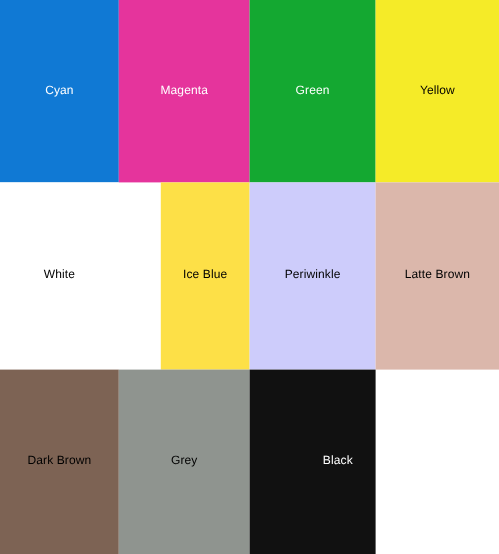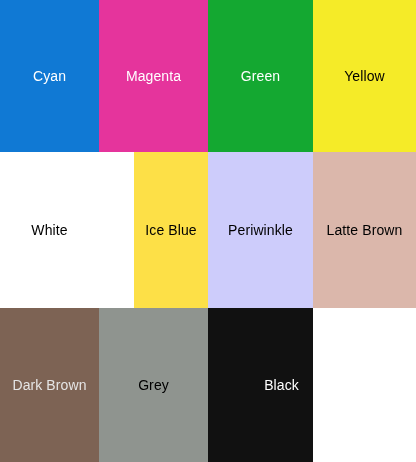--- a/index.html
+++ b/index.html
@@ -26,21 +26,21 @@
   .swatch {
     display: flex;
     align-items: center;
     justify-content: center;
     box-sizing: border-box;
     overflow: hidden;
   }
 
   .swatch-label {
     font-family: "Liberation Sans", sans-serif;
-    font-size: 14px;
+    font-size: 10px;
     font-weight: 400;
     letter-spacing: 0.1px;
     line-height: 1;
     text-align: center;
     white-space: nowrap;
     user-select: none;
   }
 </style>
 </head>
 <body>
@@ -64,21 +64,21 @@
     <div class="swatch" style="background-color: #fde047; margin-left: 35px;">
       <span class="swatch-label" style="color: rgb(0, 0, 0);">Ice Blue</span>
     </div>
     <div class="swatch" style="background-color: rgb(205, 204, 251);">
       <span class="swatch-label" style="color: rgb(0, 0, 0);">Periwinkle</span>
     </div>
     <div class="swatch" style="background-color: rgb(219, 183, 171);">
       <span class="swatch-label" style="color: rgb(0, 0, 0);">Latte Brown</span>
     </div>
     <div class="swatch" style="background-color: rgb(125, 99, 84);">
-      <span class="swatch-label" style="color: #e5e5e5;">Dark Brown</span>
+      <span class="swatch-label" style="color: #000000;">Dark Brown</span>
     </div>
     <div class="swatch" style="background-color: rgb(143, 148, 143); align-items: center;">
       <span class="swatch-label" style="color: rgb(0, 0, 0);">Grey</span>
     </div>
     <div class="swatch" style="background-color: rgb(17, 17, 17); padding-left: 42px;">
       <span class="swatch-label" style="color: rgb(255, 255, 255);">Black</span>
     </div>
   </div>
 
 </body></html>

